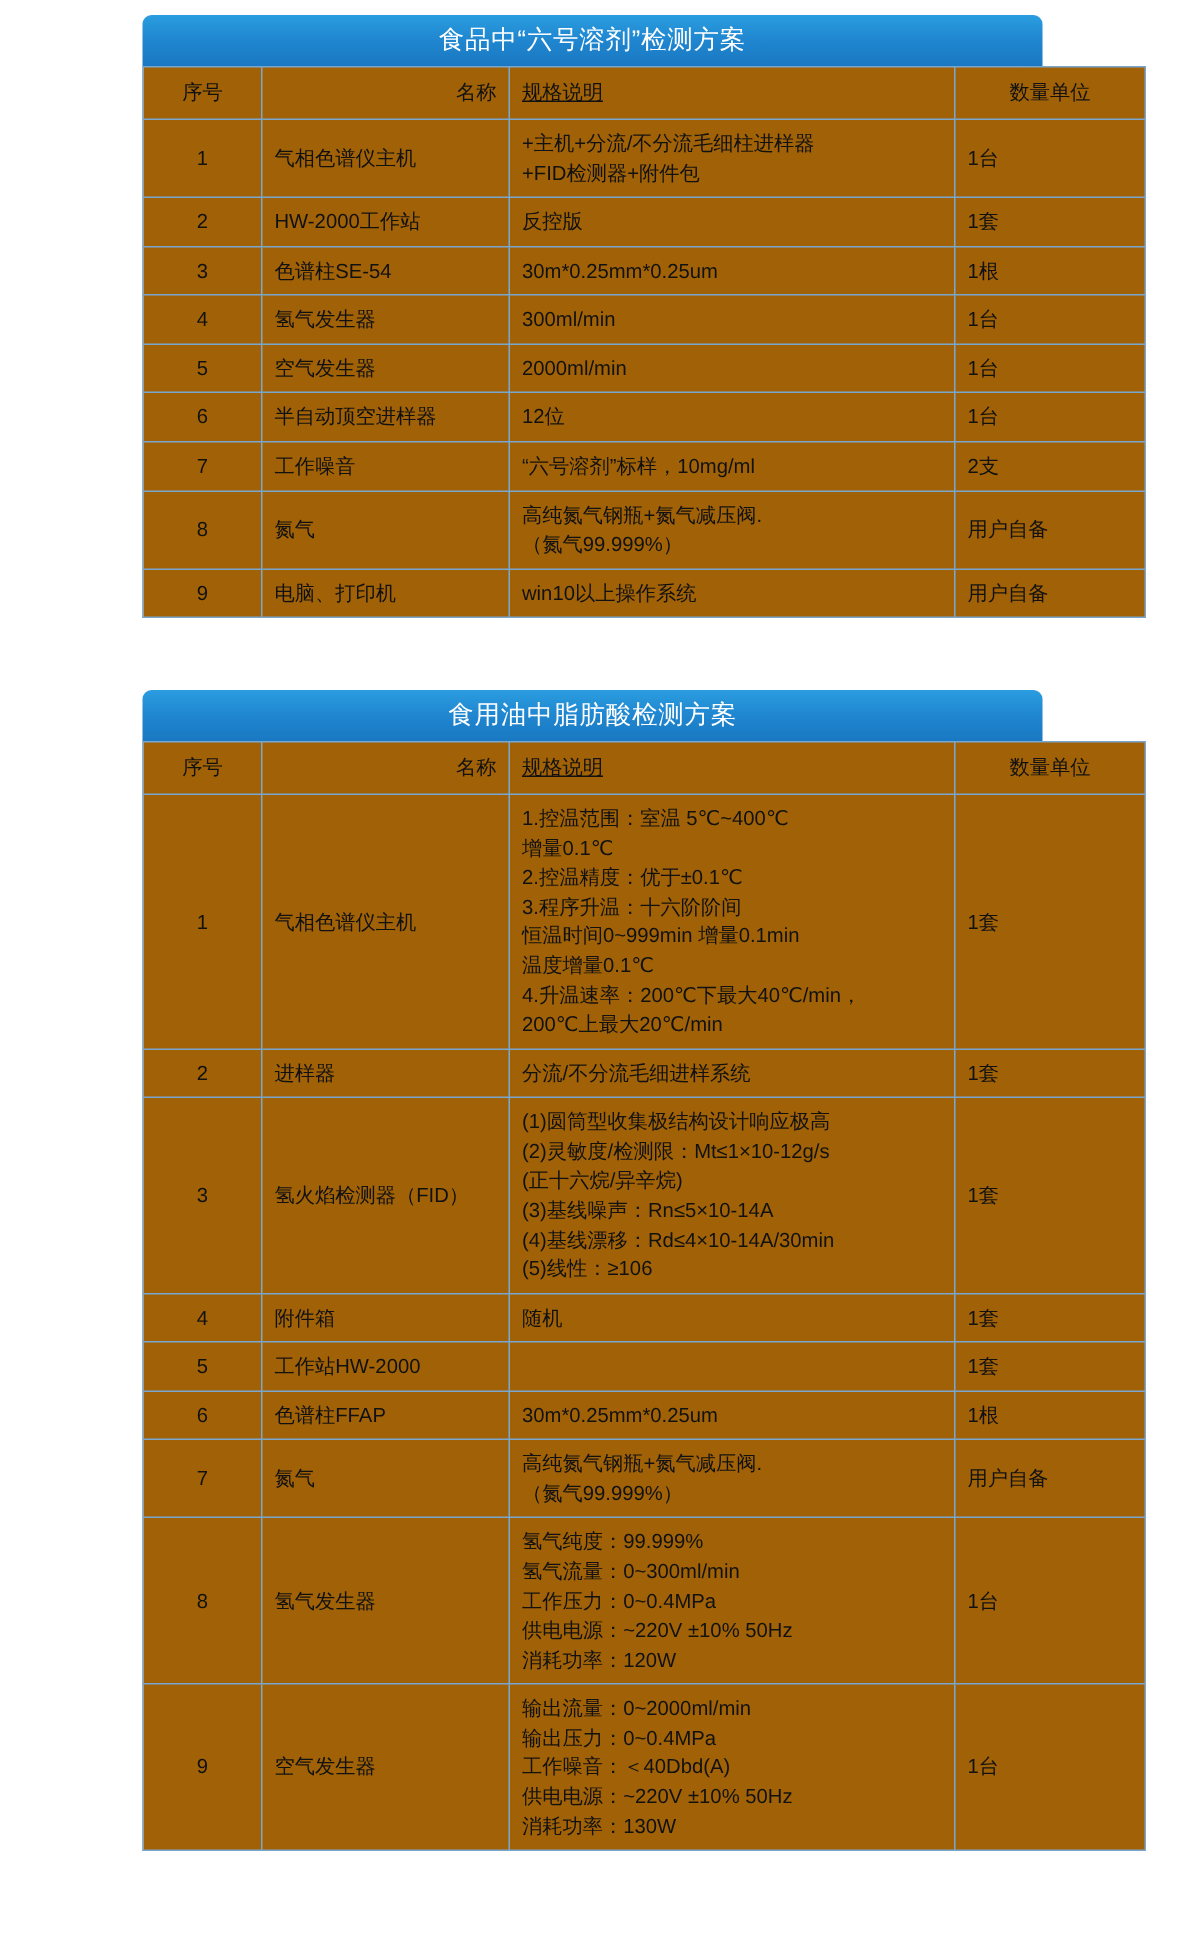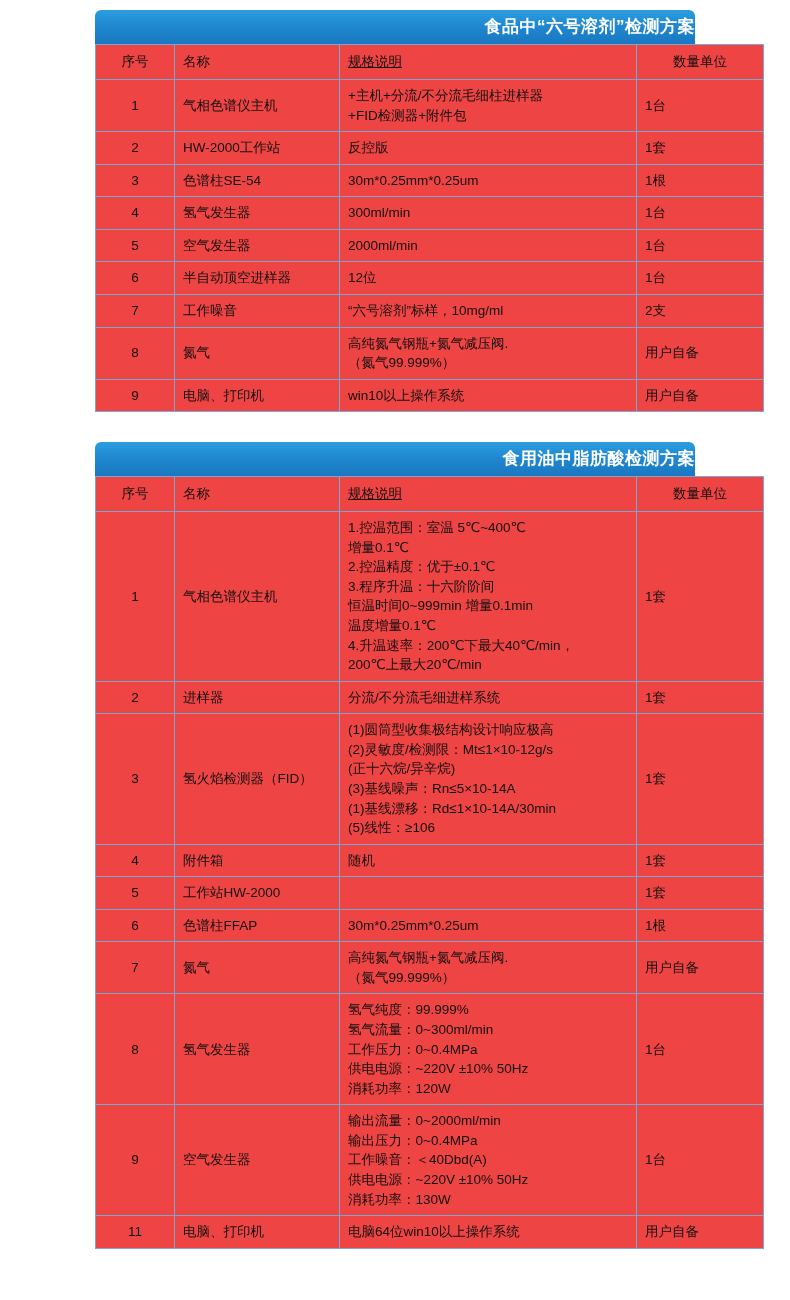--- a/index.html
+++ b/index.html
@@ -17,50 +17,50 @@
   .page {
     width: 790px;
     box-sizing: border-box;
     padding: 10px 0 0 0;
   }
   .table-block {
     width: 600px;
     margin: 0 0 0 95px;
   }
   .table-block.second {
-    margin-top: 30px;
+    margin-top: 48px;
   }
   .tbl-title {
     height: 34px;
     line-height: 34px;
-    text-align: right;
+    text-align: center;
     color: #ffffff;
     font-size: 17px;
-    font-weight: bold;
+    font-weight: normal;
     letter-spacing: 0.5px;
     background: linear-gradient(180deg, #2b9de0 0%, #1f86cf 50%, #1a78c2 100%);
     border-radius: 6px 6px 0 0;
   }
   table {
     border-collapse: collapse;
     width: 100%;
     table-layout: fixed;
-    background: #ef4444;
+    background: #a16207;
   }
   table td, table th {
     border: 1px solid #7aa7cf;
     font-size: 13.5px;
     font-weight: normal;
     padding: 6px 8px;
     vertical-align: middle;
     line-height: 1.45;
     color: #111111;
   }
   .col-idx { width: 62px; text-align: center; }
-  .col-name { width: 148px; text-align: left; }
+  .col-name { width: 148px; text-align: right; }
   .col-spec { width: 280px; text-align: left; text-decoration: underline; }
   .col-qty  { width: 110px; text-align: center; }
   thead td {
     height: 26px;
     padding-top: 4px;
     padding-bottom: 4px;
   }
   tbody td.idx {
     text-align: center;
   }
@@ -174,21 +174,21 @@
           <td class="ml">分流/不分流毛细进样系统</td>
           <td>1套</td>
         </tr>
         <tr>
           <td class="idx">3</td>
           <td>氢火焰检测器（FID）</td>
           <td class="ml">(1)圆筒型收集极结构设计响应极高
 (2)灵敏度/检测限：Mt≤1×10-12g/s
 (正十六烷/异辛烷)
 (3)基线噪声：Rn≤5×10-14A
-(1)基线漂移：Rd≤1×10-14A/30min
+(4)基线漂移：Rd≤4×10-14A/30min
 (5)线性：≥106</td>
           <td>1套</td>
         </tr>
         <tr>
           <td class="idx">4</td>
           <td>附件箱</td>
           <td class="ml">随机</td>
           <td>1套</td>
         </tr>
         <tr>
@@ -223,23 +223,17 @@
         <tr>
           <td class="idx">9</td>
           <td>空气发生器</td>
           <td class="ml">输出流量：0~2000ml/min
 输出压力：0~0.4MPa
 工作噪音：＜40Dbd(A)
 供电电源：~220V ±10% 50Hz
 消耗功率：130W</td>
           <td>1台</td>
         </tr>
-        <tr>
-          <td class="idx">11</td>
-          <td>电脑、打印机</td>
-          <td class="ml">电脑64位win10以上操作系统</td>
-          <td>用户自备</td>
-        </tr>
       </tbody>
     </table>
   </div>
 
 </div>
 
 </body></html>

